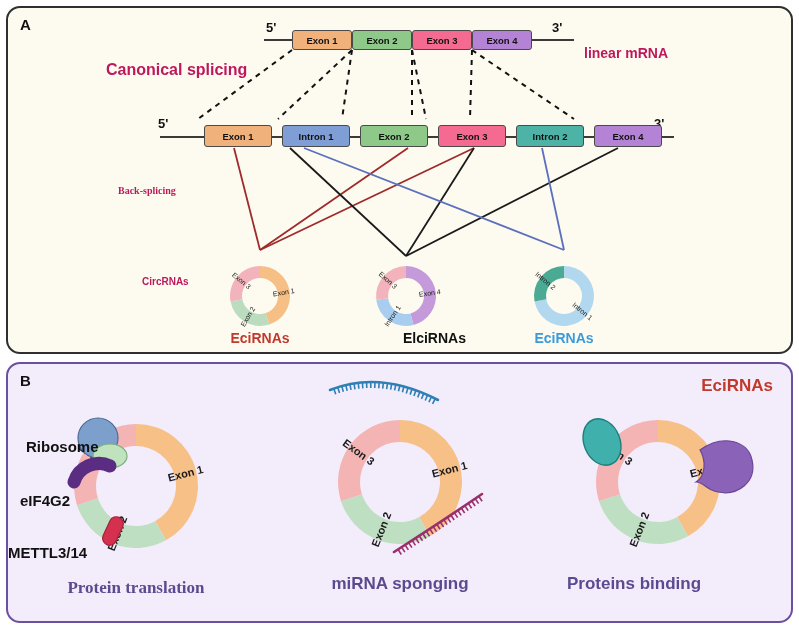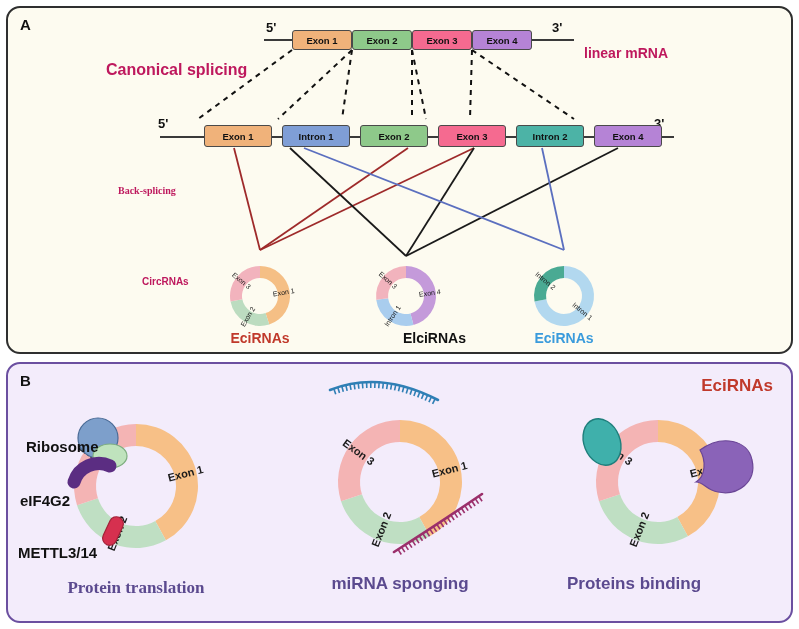--- a/index.html
+++ b/index.html
@@ -222,20 +222,20 @@
           <line x1="393.5742492675781" y1="183.14149475097656" x2="396.8201550964973" y2="188.18769087774263" stroke="#9b2f6b" stroke-width="1.6"></line>
           <line x1="390.0397644042969" y1="185.4102783203125" x2="393.27791249964775" y2="190.46145609510677" stroke="#9b2f6b" stroke-width="1.6"></line>
         </g>
         <ellipse cx="594" cy="78" rx="18" ry="24" fill="#3fb0ab" stroke="#1f7f7c" stroke-width="1.4" transform="rotate(-22,594,78)"></ellipse>
         <path d="M692,86 c22,-16 48,-10 52,10 c5,22 -14,36 -34,32 c-12,-2 -14,-10 -22,-10 c10,-6 10,-22 4,-32 z" fill="#8a63b8" stroke="#6a4596" stroke-width="1.2"></path>
       </svg>
 
     <div id="bLabels">
         <div class="protlbl" style="left: 18px; top: 74px;">Ribosome</div>
         <div class="protlbl" style="left: 12px; top: 128px;">eIF4G2</div>
-        <div class="protlbl" style="left: 10px; top: 180px;">METTL3/14</div>
+        <div class="protlbl" style="left: 0; top: 180px;">METTL3/14</div>
         <div class="bcap" style="left: 18px; top: 214px; width: 220px; text-align: center; font-family: Liberation Serif, serif;">Protein translation</div>
         <div class="bcap" style="left: 282px; top: 210px; width: 220px; text-align: center;">miRNA sponging</div>
         <div class="bcap" style="left: 516px; top: 210px; width: 220px; text-align: center;">Proteins binding</div>
       </div>
   </div>
 
 </div>
 
 </body></html>

